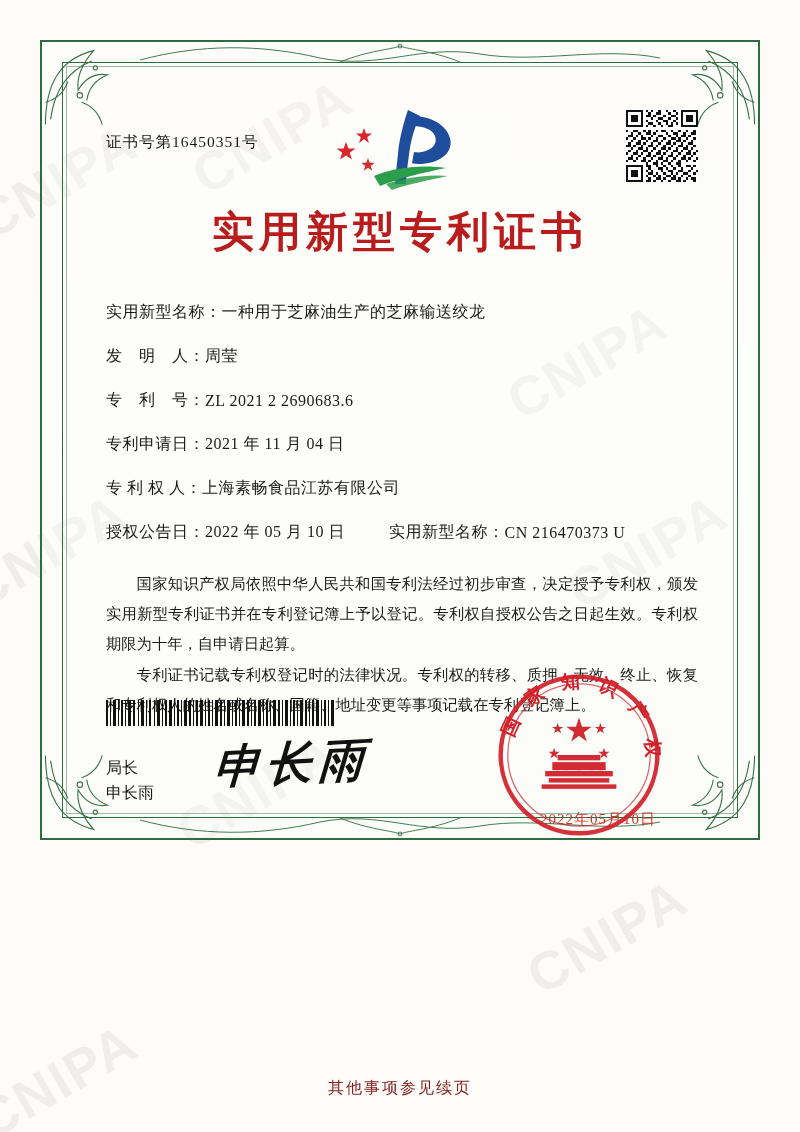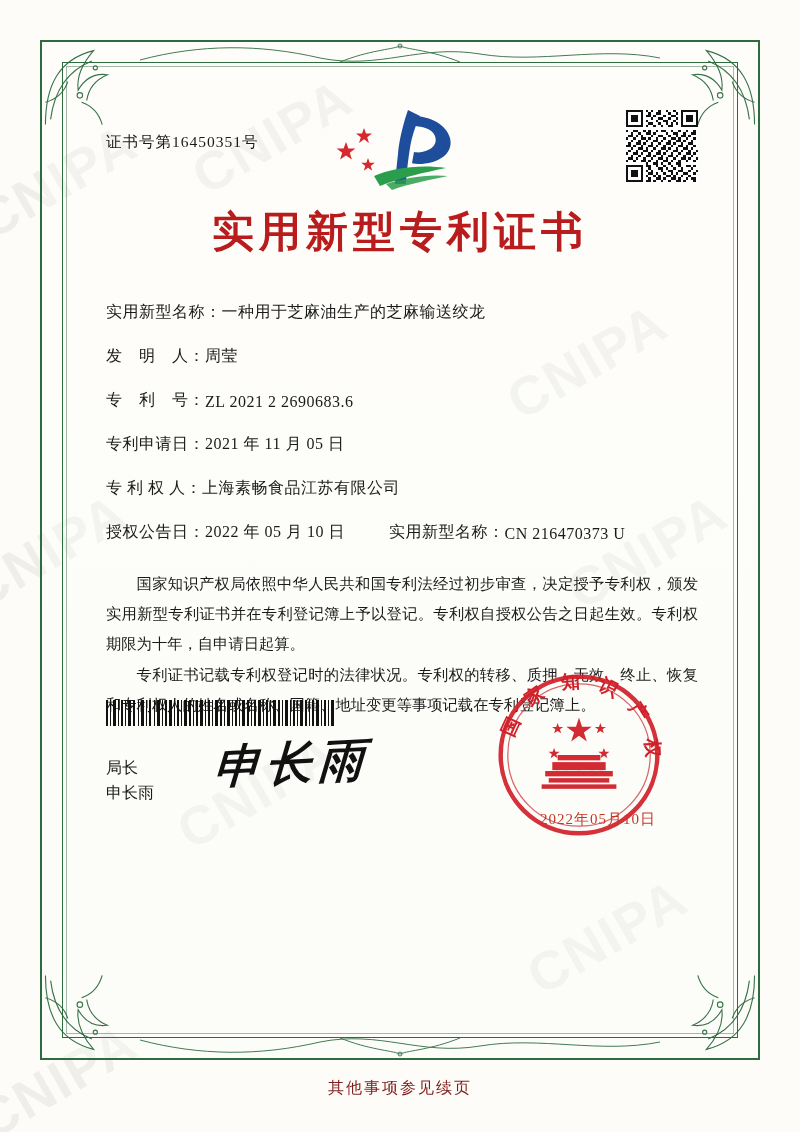--- a/index.html
+++ b/index.html
@@ -40,21 +40,21 @@
   .wm6 { left: 170px;  top: 760px; font-size: 54px; }
   .wm7 { left: -30px;  top: 1050px; font-size: 54px; }
   .wm8 { left: 520px;  top: 905px; font-size: 54px; }
 
   
   .cert {
     position: absolute;
     left: 40px;
     top: 40px;
     width: 720px;
-    height: 1020px;
+    height: 800px;
     z-index: 2;
   }
   .frame-outer {
     position: absolute;
     inset: 0;
     border: 2px solid #2e6b3f;
     background:
       linear-gradient(180deg, rgba(255,255,255,0.25) 0%, rgba(250,255,250,0.35) 100%);
   }
   .frame-inner {
@@ -138,21 +138,21 @@
     font-family: "Liberation Serif", "DejaVu Serif", serif;
   }
 
   .fields {
     margin-top: 42px;
     padding-left: 22px;
     padding-right: 18px;
   }
   .field {
     display: flex;
-    align-items: flex-end;
+    align-items: center;
     font-size: 16px;
     margin-bottom: 23px;
     letter-spacing: .5px;
   }
   .field .label {
     flex: 0 0 auto;
     white-space: pre;
   }
   .field .value {
     flex: 1 1 auto;
@@ -579,21 +579,21 @@
       <div class="field">
         <span class="label">发　明　人：</span>
         <span class="value">周莹</span>
       </div>
       <div class="field">
         <span class="label">专　利　号：</span>
         <span class="value">ZL 2021 2 2690683.6</span>
       </div>
       <div class="field">
         <span class="label">专利申请日：</span>
-        <span class="value">2021 年 11 月 05 日</span>
+        <span class="value">2021 年 11 月 04 日</span>
       </div>
       <div class="field">
         <span class="label">专 利 权 人：</span>
         <span class="value">上海素畅食品江苏有限公司</span>
       </div>
       <div class="field double">
         <span class="label">授权公告日：</span>
         <span class="value">2022 年 05 月 10 日</span>
         <span class="label2">实用新型名称：</span>
         <span class="value">CN 216470373 U</span>

